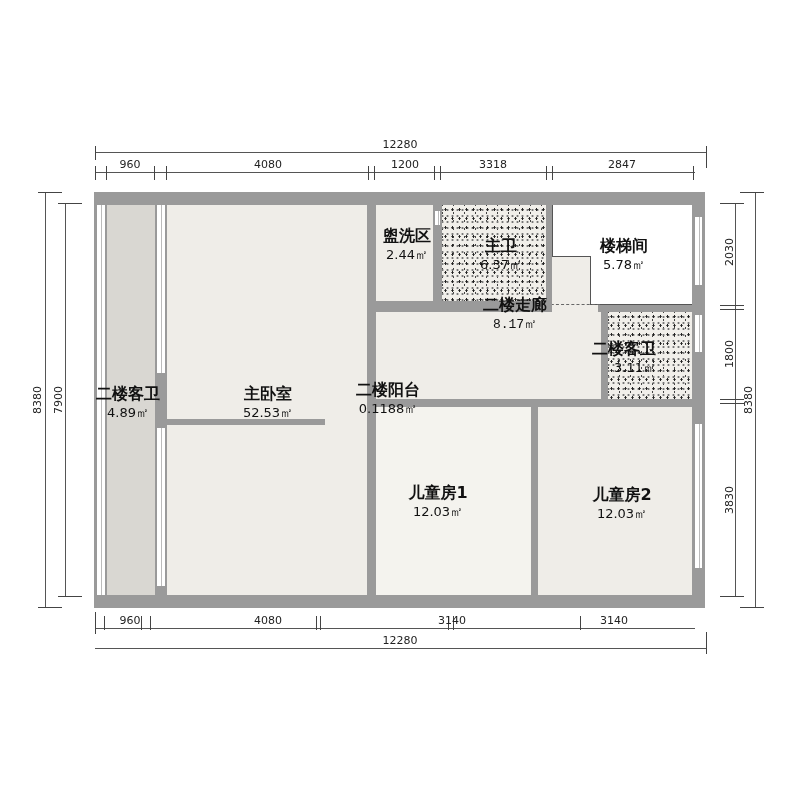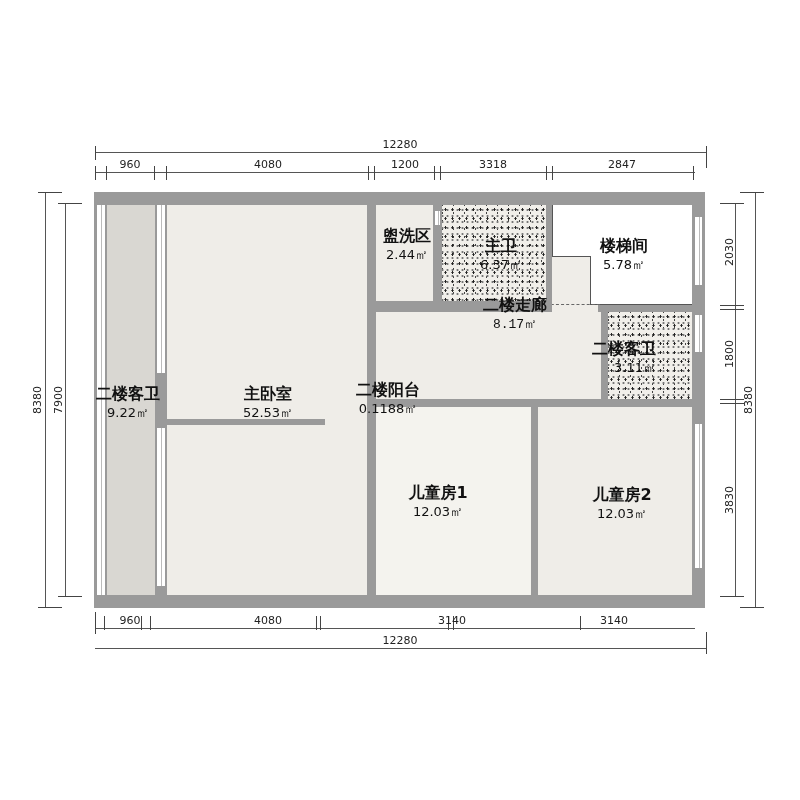--- a/index.html
+++ b/index.html
@@ -72,21 +72,21 @@
   <div class="window-v" style="left:96px;top:205px;width:10px;height:390px;"></div>
   <div class="window-v" style="left:156px;top:205px;width:10px;height:168px;"></div>
   <div class="window-v" style="left:156px;top:428px;width:10px;height:158px;"></div>
   <div class="window-v" style="left:434px;top:211px;width:7px;height:14px;"></div>
   <div class="window-v" style="left:694px;top:217px;width:9px;height:68px;"></div>
   <div class="window-v" style="left:694px;top:315px;width:9px;height:37px;"></div>
   <div class="window-v" style="left:694px;top:424px;width:9px;height:144px;"></div>
 
   <div class="label" style="left:128px;top:384px;">
     <span class="name">二楼客卫</span>
-    <span class="area">9.22㎡</span>
+    <span class="area">4.89㎡</span>
   </div>
   <div class="label" style="left:268px;top:384px;">
     <span class="name">主卧室</span>
     <span class="area">52.53㎡</span>
   </div>
   <div class="label" style="left:407px;top:226px;">
     <span class="name">盥洗区</span>
     <span class="area">2.44㎡</span>
   </div>
   <div class="label" style="left:501px;top:236px;">

